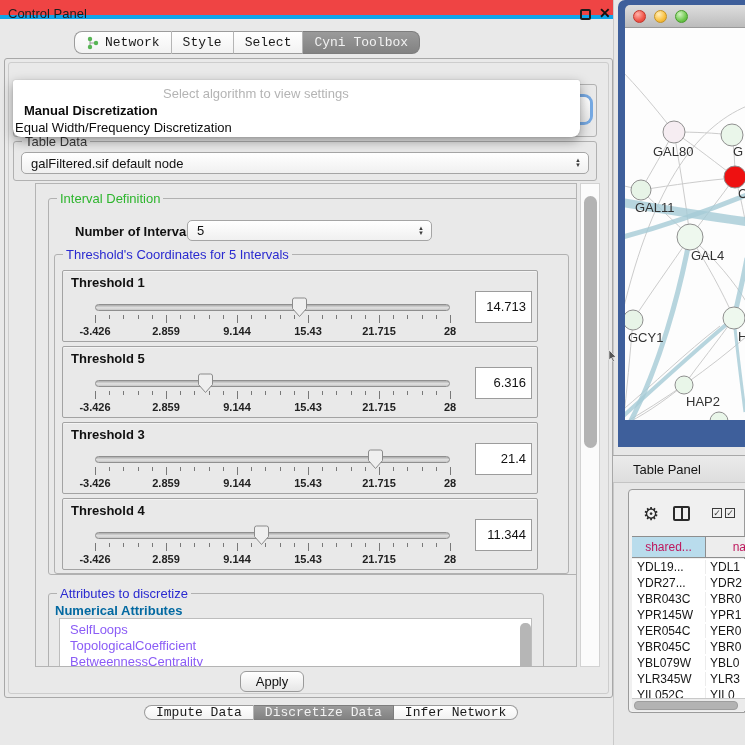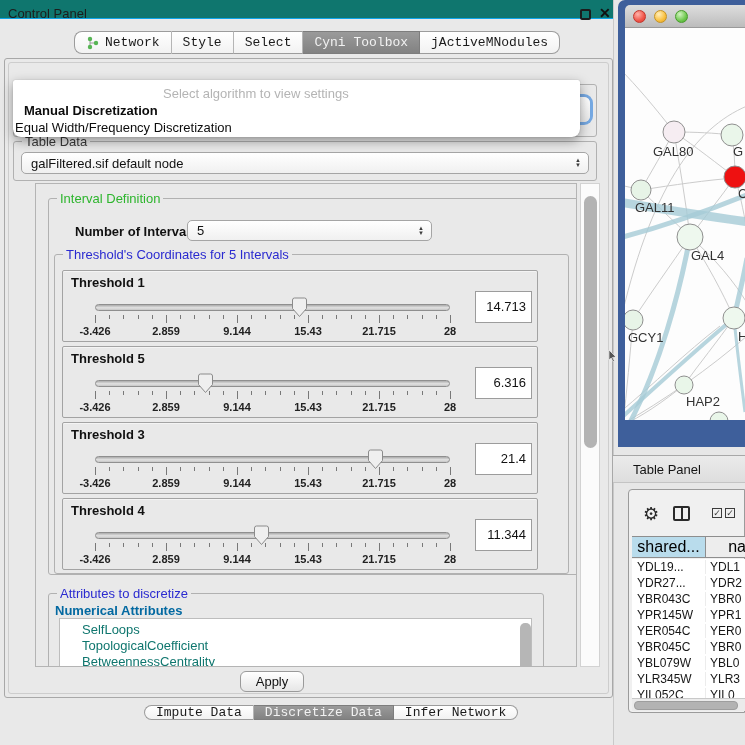--- a/index.html
+++ b/index.html
@@ -3,21 +3,21 @@
 <meta charset="utf-8">
 <style>
   html,body{margin:0;padding:0;background:#e7e7e7;}
   *{box-sizing:border-box;}
   #root{position:relative;width:745px;height:745px;overflow:hidden;
         font-family:"Liberation Sans",sans-serif;color:#1a1a1a;background:#e7e7e7;}
   .abs{position:absolute;}
 
   
   #left-panel{left:0;top:0;width:613px;height:745px;background:#e9e9e9;}
-  #titlebar{left:0;top:0;width:613px;height:19px;background:#0f766e;border-bottom:1px solid #0ea5e9;}
+  #titlebar{left:0;top:0;width:613px;height:19px;background:#ef4444;border-bottom:4px solid #0ea5e9;}
   #title{left:8px;top:6px;font-size:13px;color:#1c1c1c;}
   .win-icon{top:8px;width:12px;height:12px;}
   #float-icon{left:580px;top:9px;width:11px;height:11px;border:2px solid #1c1c1c;border-radius:2px;}
   #close-icon{left:599px;top:5px;font-size:14px;font-weight:bold;color:#111;}
 
   .tabgroup{display:flex;height:23px;}
   .tab{display:flex;align-items:center;padding:0 11px;font-size:13px;color:#1a1a1a;
        background:linear-gradient(#ffffff,#f2f2f2);border-top:1px solid #9c9c9c;border-bottom:1px solid #9c9c9c;
        border-right:1px solid #b5b5b5;white-space:nowrap;font-family:Liberation Mono, monospace;}
   .tab:first-child{border-left:1px solid #9c9c9c;border-radius:8px 0 0 8px;}
@@ -54,21 +54,21 @@
   .thr-title{position:absolute;left:8px;top:4px;font-size:13px;font-weight:bold;color:#111;}
   .thr-track{position:absolute;left:32px;top:33px;width:355px;height:7px;border:1px solid #8f8f8f;border-radius:4px;
              background:linear-gradient(#ababab,#e2e2e2 55%,#c6c6c6);}
   .thr-thumb{position:absolute;top:26px;width:17px;height:21px;}
   .tick{position:absolute;border-left:1px solid #787878;}
   .tick-label{position:absolute;top:54px;transform:translateX(-50%);font-size:11px;font-weight:bold;color:#222;white-space:nowrap;}
   .thr-value{position:absolute;left:412px;top:20px;width:57px;height:32px;background:#fff;border:1px solid #9c9c9c;
              font-size:13px;color:#111;text-align:right;line-height:30px;padding-right:5px;}
 
   #attr-list{background:#fff;border:1px solid #bdbdbd;}
-  .list-item{font-size:13px;color:#0f766e;line-height:16px;padding-left:22px;white-space:nowrap;}
+  .list-item{font-size:13px;color:#8b5cf6;line-height:16px;padding-left:10px;white-space:nowrap;}
 
   .button{background:linear-gradient(#ffffff,#e6e6e6);border:1px solid #9a9a9a;border-radius:6px;
           font-size:13px;color:#111;text-align:center;}
 
   
   #right-bg{left:613px;top:0;width:132px;height:745px;background:#e7e7e7;border-left:1px solid #c9c9c9;}
   #net-window{left:618px;top:0;width:127px;height:447px;background:#3e5f9b;border-radius:7px 0 0 0;}
   #net-titlebar{left:7px;top:5px;width:120px;height:23px;background:linear-gradient(#dedede,#bcbcbc);
                 border-radius:5px 0 0 0;border-bottom:1px solid #9a9a9a;}
   .traffic{position:absolute;top:5px;width:13px;height:13px;border-radius:50%;}
@@ -79,21 +79,21 @@
 
   #table-panel-bar{left:613px;top:455px;width:132px;height:28px;background:linear-gradient(#ebebeb,#dedede);
                    border-top:1px solid #a8a8a8;border-bottom:1px solid #c4c4c4;}
   #table-panel-title{left:20px;top:6px;font-size:13px;color:#141414;}
   #table-box{left:628px;top:489px;width:117px;height:224px;background:#f0f0f0;border:1px solid #9b9b9b;border-radius:4px 0 0 4px;}
   .tb-icon{position:absolute;color:#2a2a2a;}
   #col-icon{width:17px;height:15px;border:2px solid #2a2a2a;border-radius:2px;}
   #col-icon:before{content:"";position:absolute;left:50%;top:0;width:2px;height:100%;background:#2a2a2a;transform:translateX(-1px);}
   .chk{position:absolute;width:10px;height:10px;border:1.5px solid #3c3c3c;font-size:9px;line-height:9px;color:#3c3c3c;text-align:center;}
   #tb-header{left:3px;top:46px;width:114px;height:22px;display:flex;border-top:1px solid #8e8e8e;border-bottom:1px solid #8e8e8e;}
-  .th-cell{font-size:16px;color:#000000;display:flex;align-items:center;overflow:hidden;white-space:nowrap;}
+  .th-cell{font-size:12px;color:#be185d;display:flex;align-items:center;overflow:hidden;white-space:nowrap;}
   #th-shared{width:74px;background:#b9dcec;border-right:1px solid #8e8e8e;justify-content:center;}
   #th-name{flex:1;background:#ededed;justify-content:flex-end;padding-right:0;}
   #tb-rows{left:3px;top:69px;width:114px;height:139px;background:#fff;overflow:hidden;}
   .tb-row{display:flex;height:16px;font-size:12px;color:#161616;align-items:center;white-space:nowrap;}
   .tb-c1{width:74px;padding-left:5px;border-right:1px solid #ececec;overflow:hidden;}
   .tb-c2{flex:1;padding-left:4px;overflow:hidden;}
   #tb-hscroll{left:3px;top:208px;width:114px;height:13px;background:#ebebeb;border-top:1px solid #c9c9c9;}
   #tb-hthumb{left:2px;top:2px;width:104px;height:9px;border-radius:4px;background:#b3b3b3;border:1px solid #9e9e9e;}
 
   svg text{font-family:"Liberation Sans",sans-serif;}
@@ -122,23 +122,20 @@
           <span>Network</span>
         </div>
         <div class="tab">
           <span>Style</span>
         </div>
         <div class="tab">
           <span>Select</span>
         </div>
         <div class="tab sel">
           <span>Cyni Toolbox</span>
-        </div>
-        <div class="tab">
-          <span>jActiveMNodules</span>
         </div>
       </div>
 
     <div id="content-panel" class="abs">
       <div id="content-inner" class="abs"></div>
     </div>
 
     <div class="abs fieldset" style="left:13px;top:84px;width:584px;height:53px;">
       <span class="fieldset-label lab-gray">Discretization Algorithm</span>
     </div>

